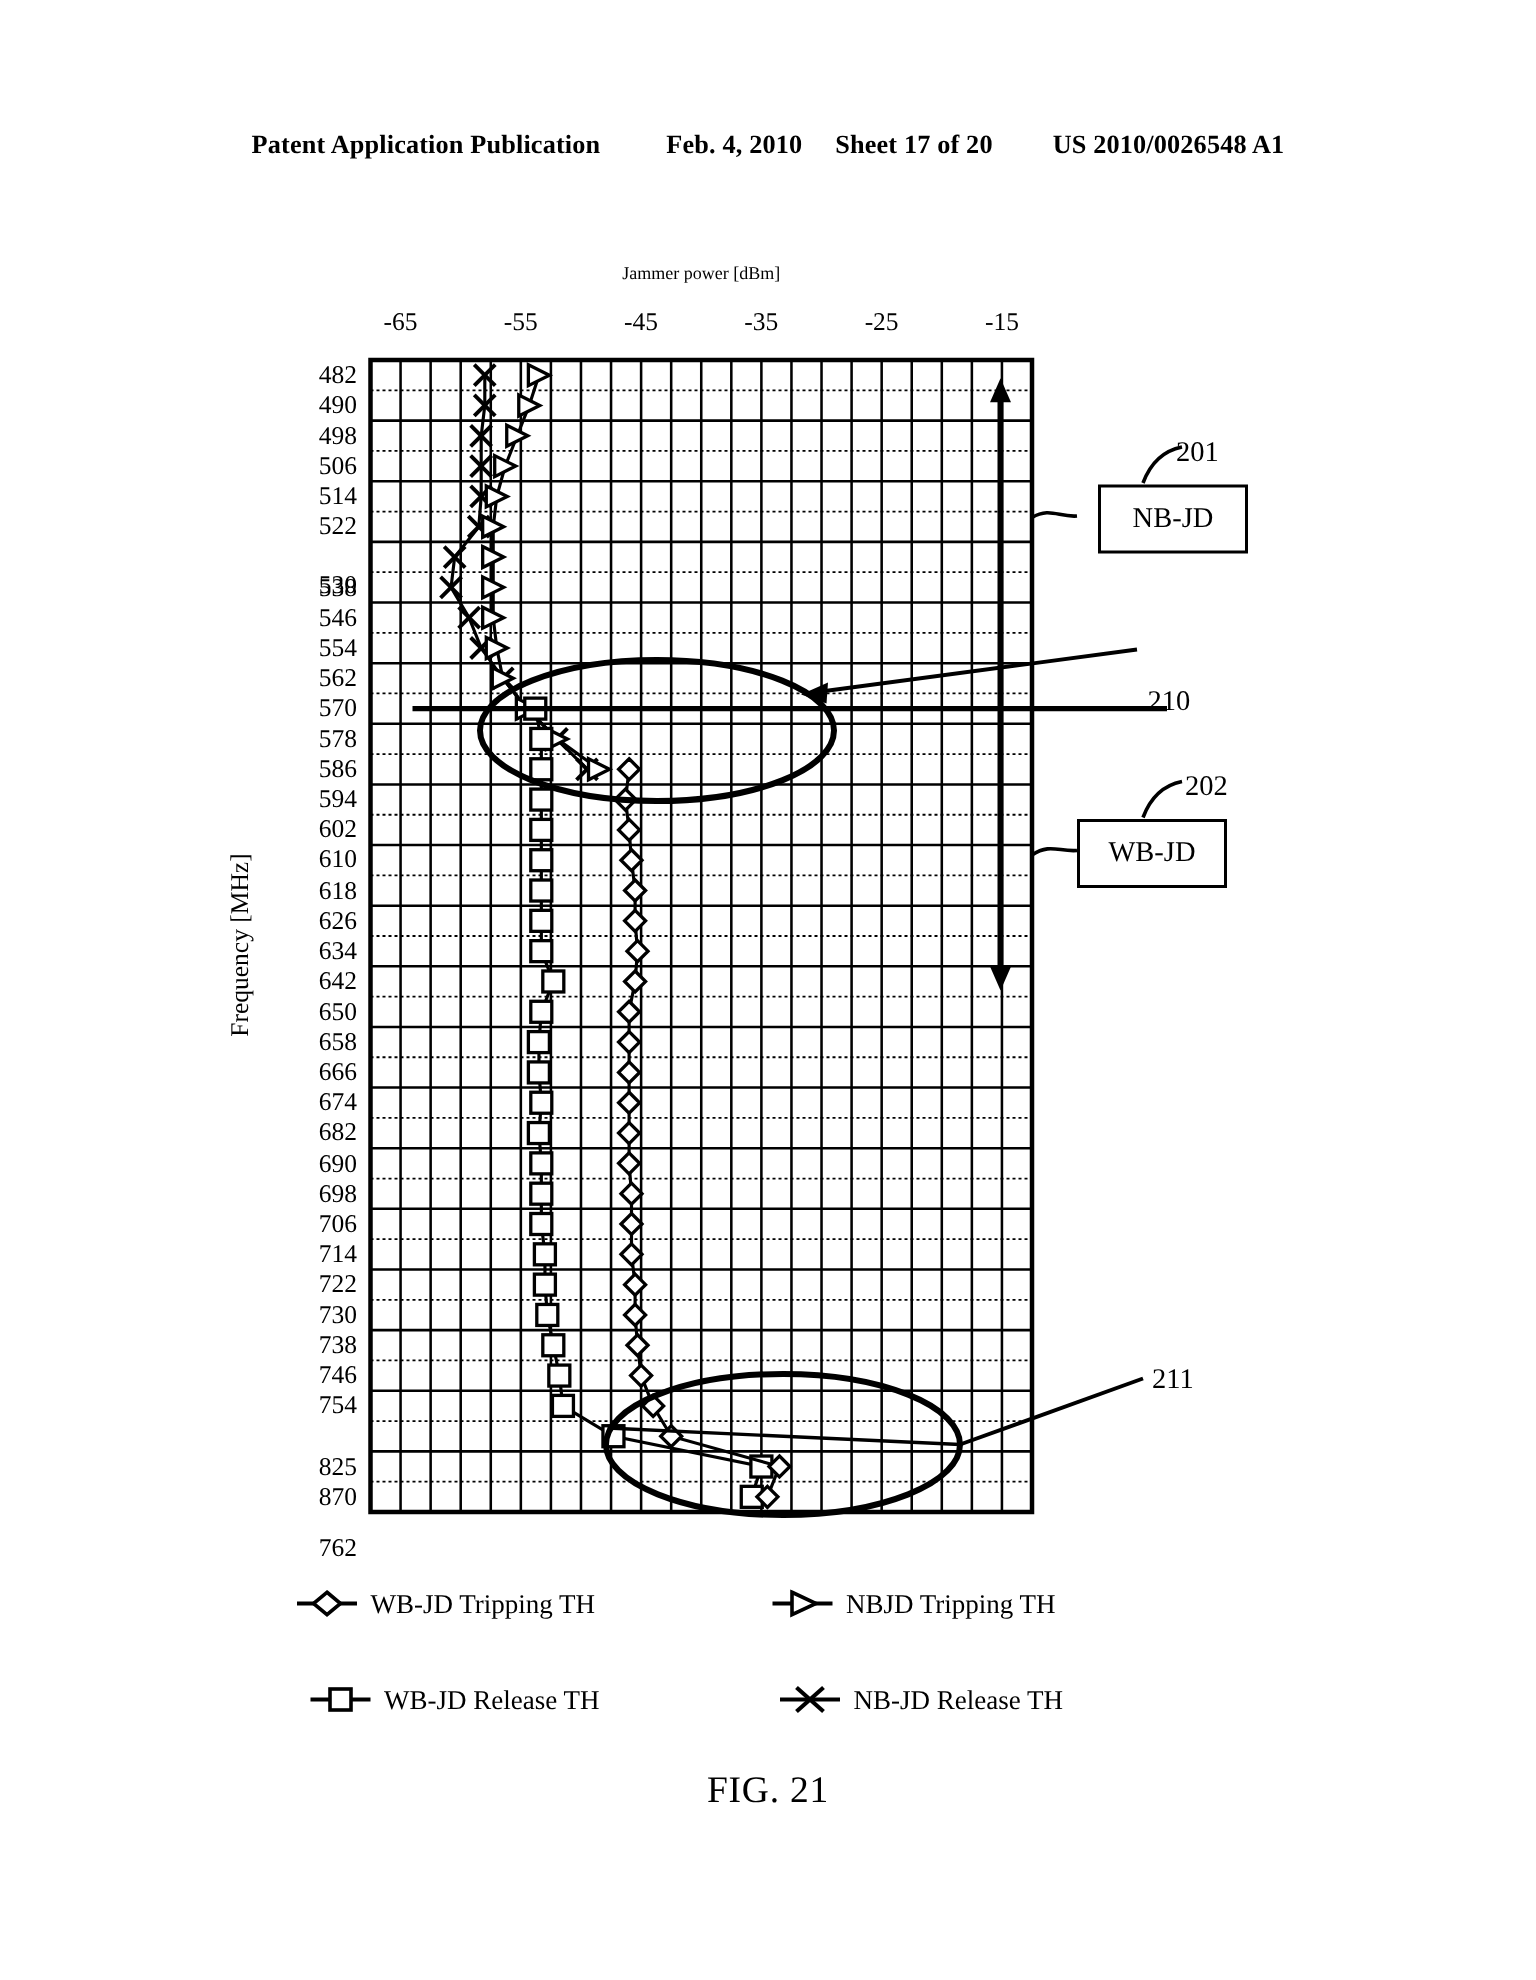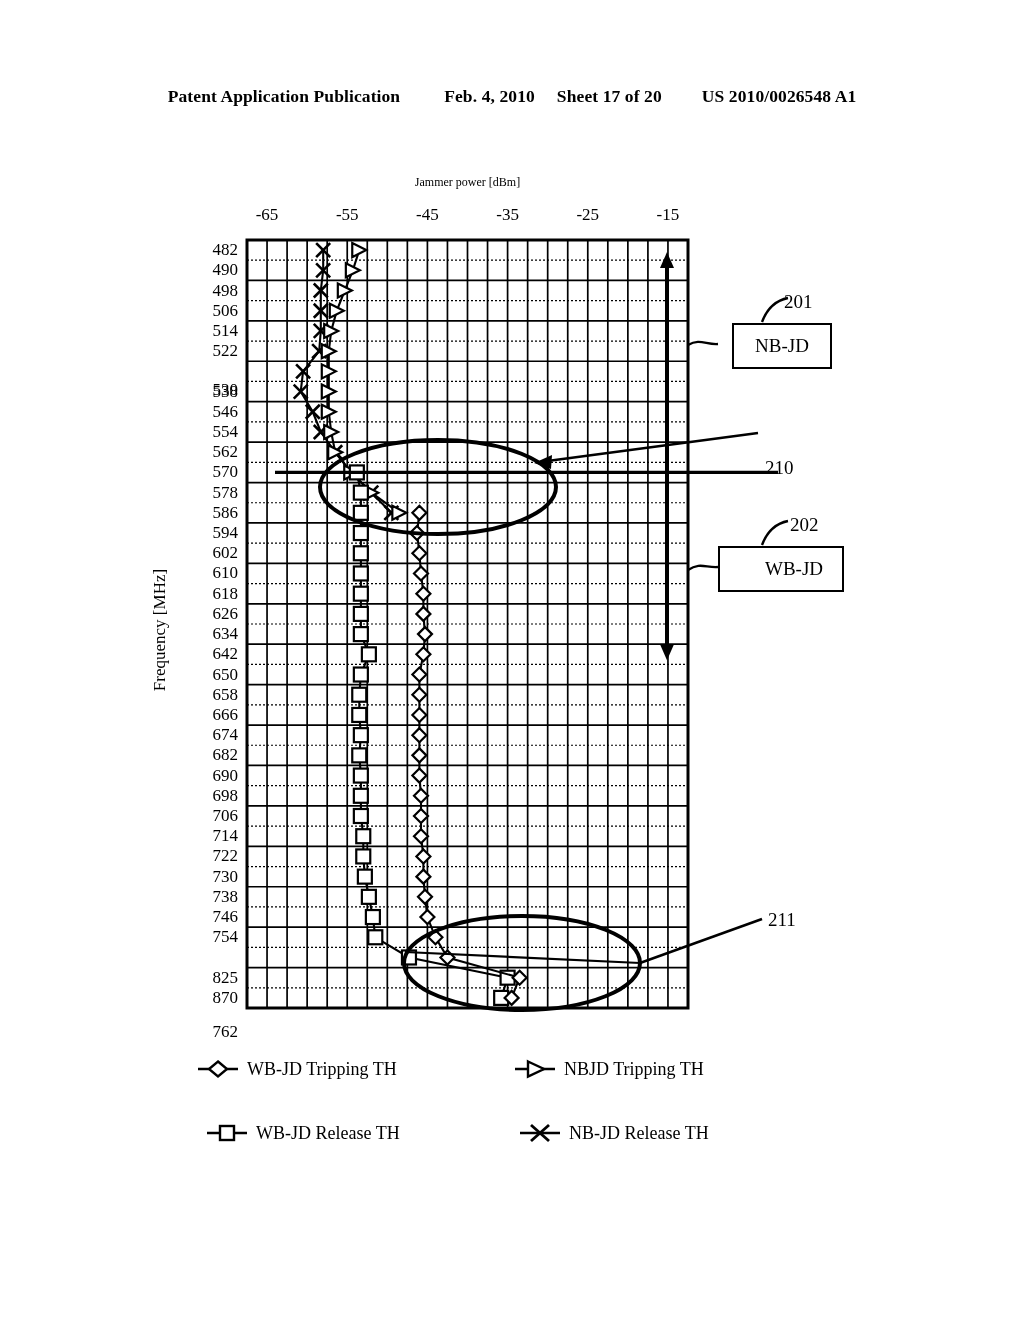--- a/index.html
+++ b/index.html
@@ -383,21 +383,21 @@
         <path d="M 688 570 C 700 562, 706 568, 718 567" fill="none" stroke="#000" stroke-width="2.4"></path>
         <path d="M 762 545 C 768 529, 778 523, 788 521" fill="none" stroke="#000" stroke-width="2.4"></path>
       </g>
     </svg>
 
   <div class="callout-box" style="left:732px; top:323px; width:96px; height:42px;">
     <span>NB-JD</span>
   </div>
   <div class="ref-num" style="left:764px; top:291px;margin-left:20px;">201</div>
 
-  <div class="callout-box" style="left:718px; top:546px; width:96px; height:42px;padding-left:26px;">
+  <div class="callout-box" style="left:718px; top:546px; width:96px; height:42px;">
     <span>WB-JD</span>
   </div>
   <div class="ref-num" style="left:790px; top:514px;">202</div>
 
   <div class="ref-num" style="left:765px; top:423px;margin-top:34px;">210</div>
   <div class="ref-num" style="left:768px; top:909px;">211</div>
 
   <div class="legend-item" style="left:196px; top:1058px;">
     <svg width="44" height="22" viewBox="0 0 44 22">
       <line x1="2" y1="11" x2="42" y2="11" stroke="#000" stroke-width="2.6"></line>
@@ -424,13 +424,14 @@
 
   <div class="legend-item" style="left:518px; top:1122px;">
     <svg width="44" height="22" viewBox="0 0 44 22">
       <line x1="2" y1="11" x2="42" y2="11" stroke="#000" stroke-width="2.6"></line>
       <line x1="13" y1="3" x2="31" y2="19" stroke="#000" stroke-width="2.8"></line>
       <line x1="31" y1="3" x2="13" y2="19" stroke="#000" stroke-width="2.8"></line>
     </svg>
     <span class="lg-label">NB-JD Release TH</span>
   </div>
 
+  <div class="fig-caption">FIG. 21</div>
 </div>
 
 </body></html>

